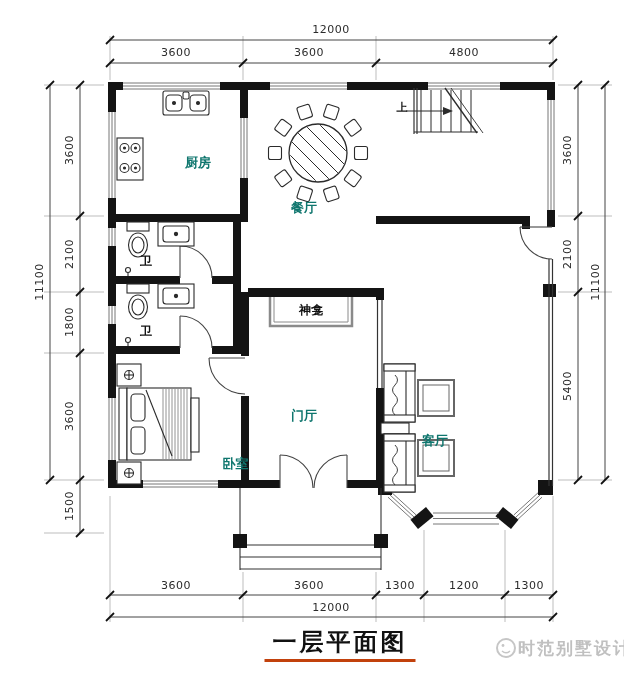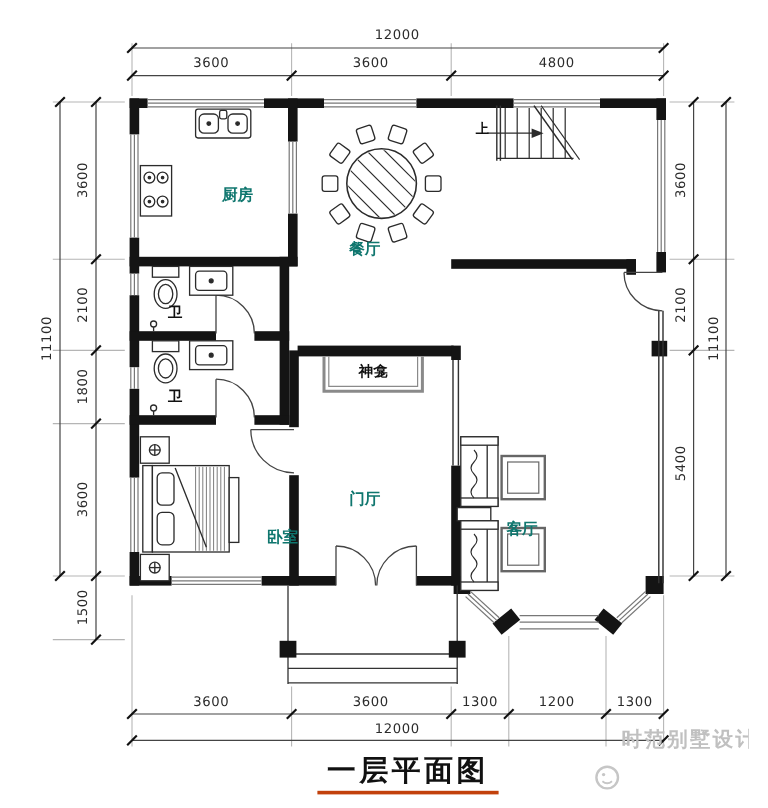--- a/index.html
+++ b/index.html
@@ -403,24 +403,24 @@
 
   <div class="dim-v" style="left:595px;top:282px;">11100</div>
   <div class="dim-v" style="left:567px;top:150px;">3600</div>
   <div class="dim-v" style="left:567px;top:254px;">2100</div>
   <div class="dim-v" style="left:567px;top:386px;">5400</div>
 
   <div class="lbl room" style="left:198px;top:163px;">厨房</div>
   <div class="lbl room" style="left:304px;top:208px;">餐厅</div>
   <div class="lbl room-sm" style="left:146px;top:261px;">卫</div>
   <div class="lbl room-sm" style="left:146px;top:331px;">卫</div>
-  <div class="lbl room" style="left:217px;top:448px;padding-left:37px;">卧室</div>
+  <div class="lbl room" style="left:217px;top:464px;padding-left:37px;">卧室</div>
   <div class="lbl room" style="left:304px;top:416px;">门厅</div>
   <div class="lbl room" style="left:435px;top:441px;">客厅</div>
   <div class="lbl room-sm" style="left:311px;top:310px;">神龛</div>
   <div class="lbl up" style="left:402px;top:107px;">上</div>
 
   <div class="lbl" style="left:340px;top:642px;">
     <span class="title">一层平面图</span>
   </div>
-  <div class="lbl wm" style="left:575px;top:616px;">时范别墅设计</div>
+  <div class="lbl wm" style="left:575px;top:648px;">时范别墅设计</div>
 
 </div>
 
 </body></html>

